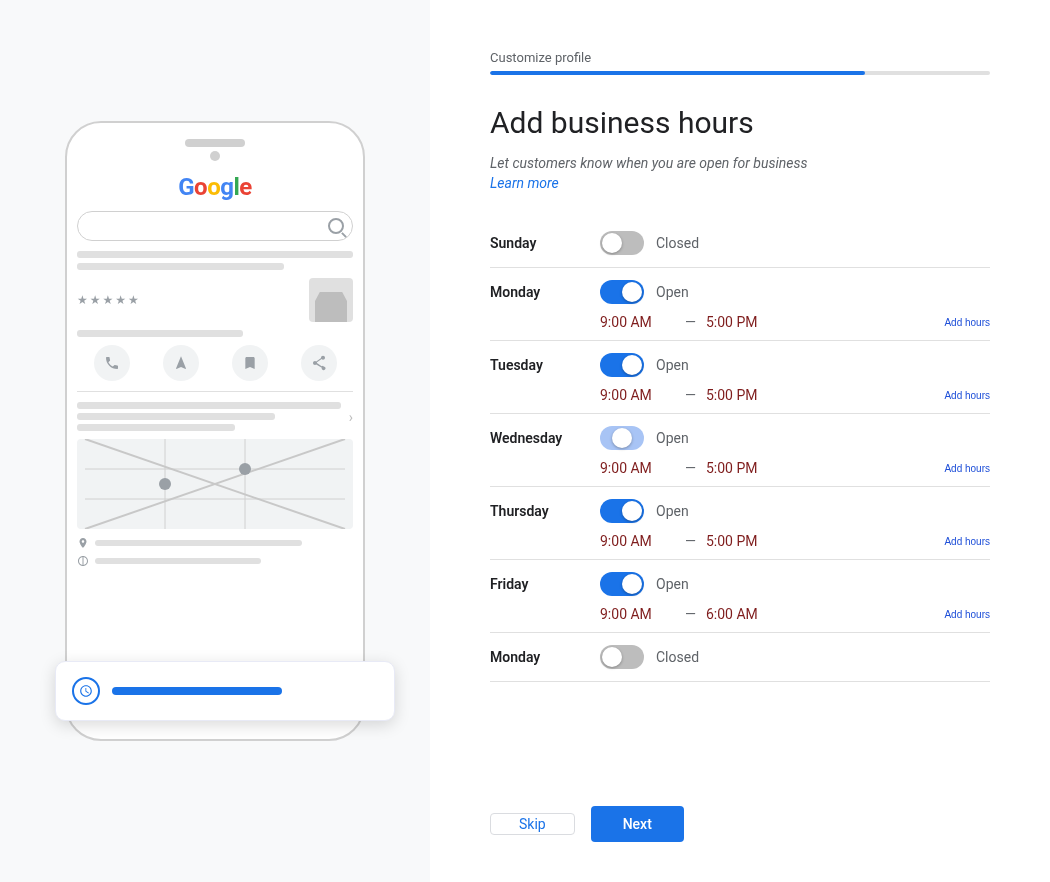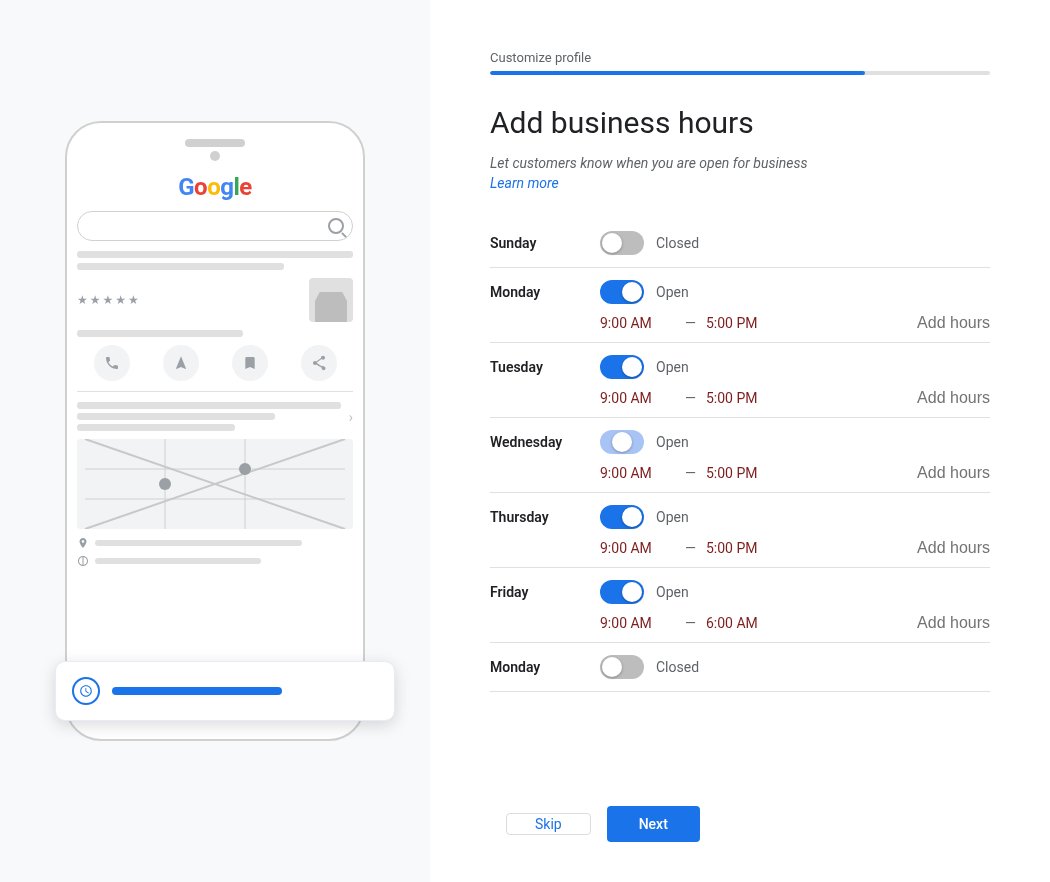--- a/index.html
+++ b/index.html
@@ -379,22 +379,22 @@
       min-width: 75px;
     }
 
     .time-dash {
       font-size: 14px;
       color: #5f6368;
       margin: 0 10px;
     }
 
     .add-hours-btn {
-      font-size: 16px;
-      color: #737373;
+      font-size: 10px;
+      color: #1d4ed8;
       background: none;
       border: none;
       cursor: pointer;
       margin-left: auto;
       padding: 0;
       white-space: nowrap;
     }
 
     .closed-row {
       display: flex;
@@ -413,21 +413,20 @@
 
     .skip-btn {
       padding: 2px 28px;
       font-size: 14px;
       color: #1a73e8;
       background: #fff;
       border: 1.5px solid #dadce0;
       border-radius: 4px;
       cursor: pointer;
       font-family: inherit;
-      margin-left: 16px;
     }
 
     .next-btn {
       padding: 10px 32px;
       font-size: 14px;
       color: #fff;
       background: #1a73e8;
       border: none;
       border-radius: 4px;
       cursor: pointer;

